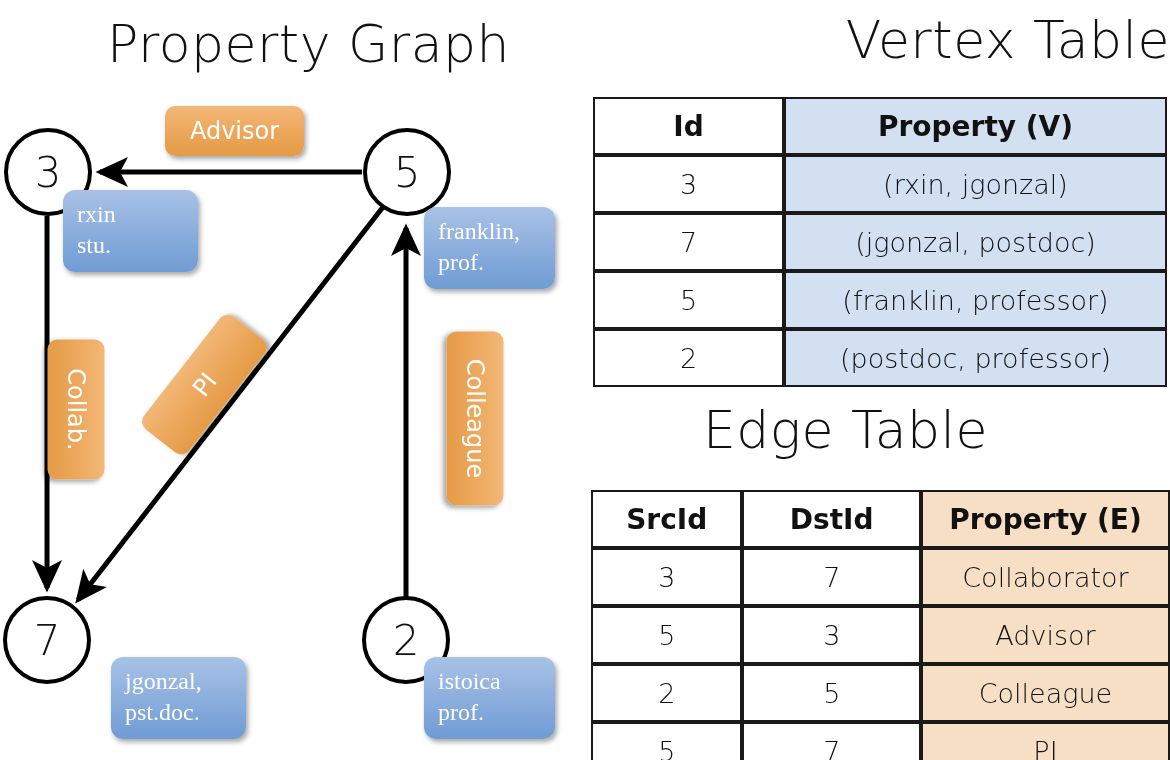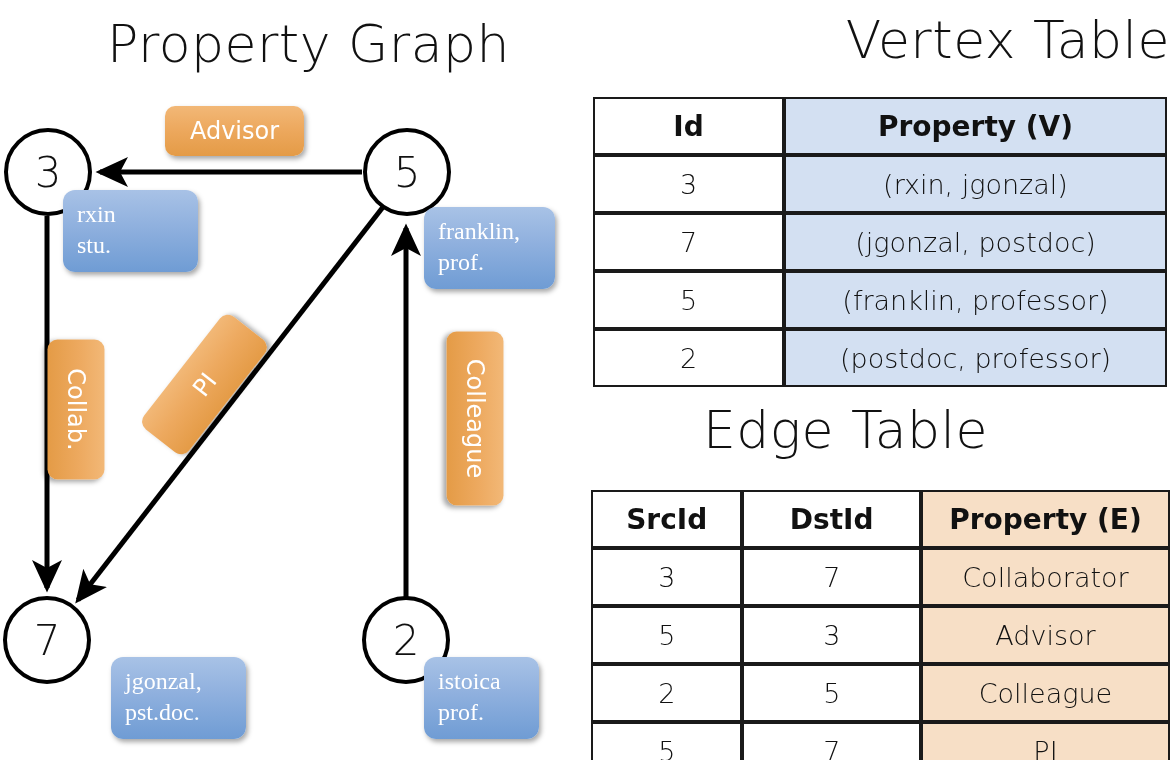--- a/index.html
+++ b/index.html
@@ -90,21 +90,21 @@
     <div>stu.</div>
   </div>
   <div class="vprop" style="left:424px;top:190px;width:131px;height:82px;margin-top:17px;">
     <div>franklin,</div>
     <div>prof.</div>
   </div>
   <div class="vprop" style="left:63px;top:657px;width:135px;height:82px;margin-left:48px;">
     <div>jgonzal,</div>
     <div>pst.doc.</div>
   </div>
-  <div class="vprop" style="left:424px;top:657px;width:115px;height:82px;">
+  <div class="vprop" style="left:424px;top:657px;width:131px;height:82px;">
     <div>istoica</div>
     <div>prof.</div>
   </div>
 
   <div class="eprop" style="left:165px;top:106px;width:139px;height:50px;">
     <span>Advisor</span>
   </div>
 
   <div class="eprop" style="left:6px;top:381px;width:140px;height:57px;transform:rotate(90deg);transform-origin:50% 50%;">
     <span>Collab.</span>

